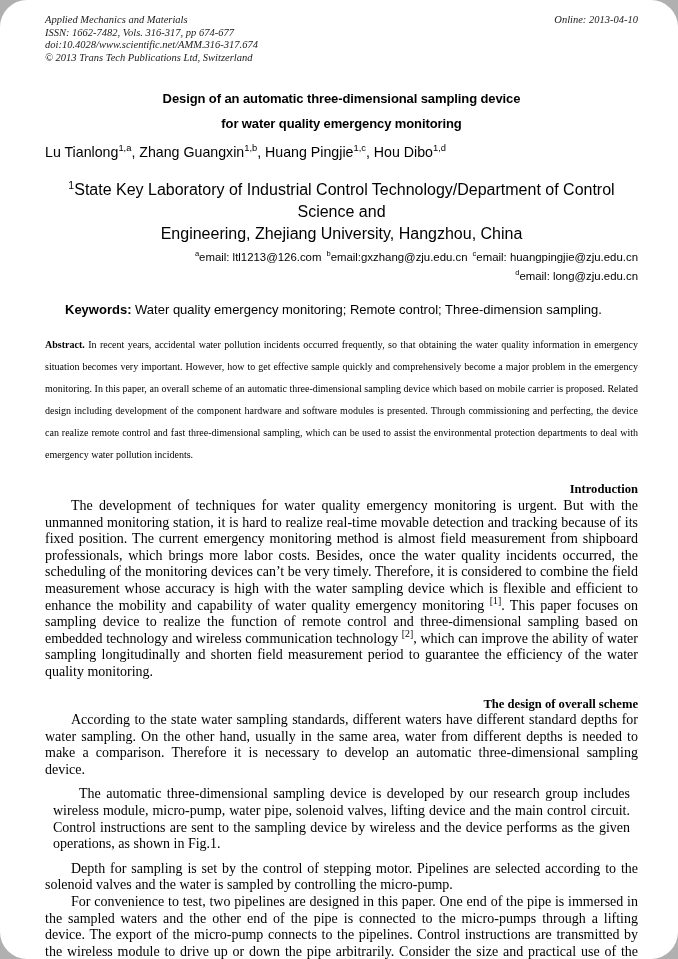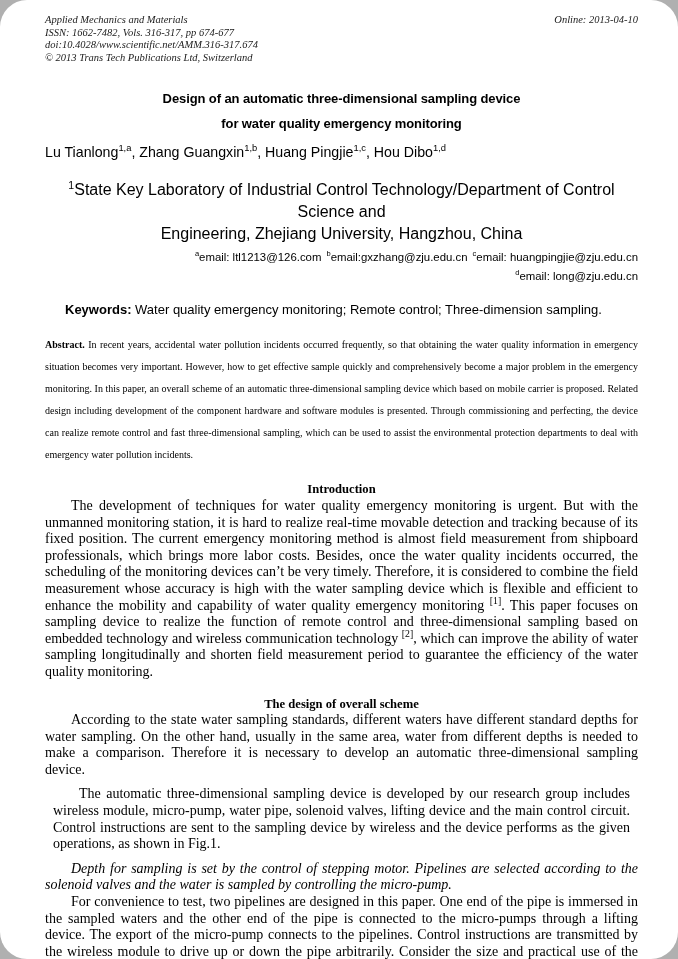--- a/index.html
+++ b/index.html
@@ -98,21 +98,21 @@
     line-height: 22px;
     text-align: justify;
   }
   .abstract b { font-weight: bold; }
 
   .section-head {
     margin-top: 15px;
     font-size: 12.6px;
     line-height: 16.6px;
     font-weight: bold;
-    text-align: center;
+    text-align: right;
   }
   .para {
     font-size: 14px;
     line-height: 16.6px;
     text-align: justify;
     text-indent: 26px;
   }
   .para sup {
     font-size: 0.7em;
     vertical-align: super;
@@ -158,17 +158,17 @@
   <div class="abstract">
     <b>Abstract.</b><span> In recent years, accidental water pollution incidents occurred frequently, so that obtaining the water quality information in emergency situation becomes very important. However, how to get effective sample quickly and comprehensively become a major problem in the emergency monitoring. In this paper, an overall scheme of an automatic three-dimensional sampling device which based on mobile carrier is proposed. Related design including development of the component hardware and software modules is presented. Through commissioning and perfecting, the device can realize remote control and fast three-dimensional sampling, which can be used to assist the environmental protection departments to deal with emergency water pollution incidents.</span>
   </div>
 
   <div id="sections">
       <div class="section-head">Introduction</div>
       <p class="para" style="margin: 0px;">The development of techniques for water quality emergency monitoring is urgent. But with the unmanned monitoring station, it is hard to realize real-time movable detection and tracking because of its fixed position. The current emergency monitoring method is almost field measurement from shipboard professionals, which brings more labor costs. Besides, once the water quality incidents occurred, the scheduling of the monitoring devices can’t be very timely. Therefore, it is considered to combine the field measurement whose accuracy is high with the water sampling device which is flexible and efficient to enhance the mobility and capability of water quality emergency monitoring <sup>[1]</sup>. This paper focuses on sampling device to realize the function of remote control and three-dimensional sampling based on embedded technology and wireless communication technology <sup>[2]</sup>, which can improve the ability of water sampling longitudinally and shorten field measurement period to guarantee the efficiency of the water quality monitoring.</p>
       <div class="section-head">The design of overall scheme</div>
       <p class="para" style="margin: 0px;">According to the state water sampling standards, different waters have different standard depths for water sampling. On the other hand, usually in the same area, water from different depths is needed to make a comparison. Therefore it is necessary to develop an automatic three-dimensional sampling device.</p>
       <p class="para" style="margin: 8px;">The automatic three-dimensional sampling device is developed by our research group includes wireless module, micro-pump, water pipe, solenoid valves, lifting device and the main control circuit. Control instructions are sent to the sampling device by wireless and the device performs as the given operations, as shown in Fig.1.</p>
-      <p class="para" style="margin: 0px; font-style: italic;">Depth for sampling is set by the control of stepping motor. Pipelines are selected according to the solenoid valves and the water is sampled by controlling the micro-pump.</p>
+      <p class="para" style="margin: 0px;">Depth for sampling is set by the control of stepping motor. Pipelines are selected according to the solenoid valves and the water is sampled by controlling the micro-pump.</p>
       <p class="para" style="margin: 0px;">For convenience to test, two pipelines are designed in this paper. One end of the pipe is immersed in the sampled waters and the other end of the pipe is connected to the micro-pumps through a lifting device. The export of the micro-pump connects to the pipelines. Control instructions are transmitted by the wireless module to drive up or down the pipe arbitrarily. Consider the size and practical use of the boat, pipe is made as 10 meters long, which means, the device can sample water in the range of 10 meters below the water surface, as shown in Fig.2.</p>
     </div>
 
 </div>
 
 </body></html>

